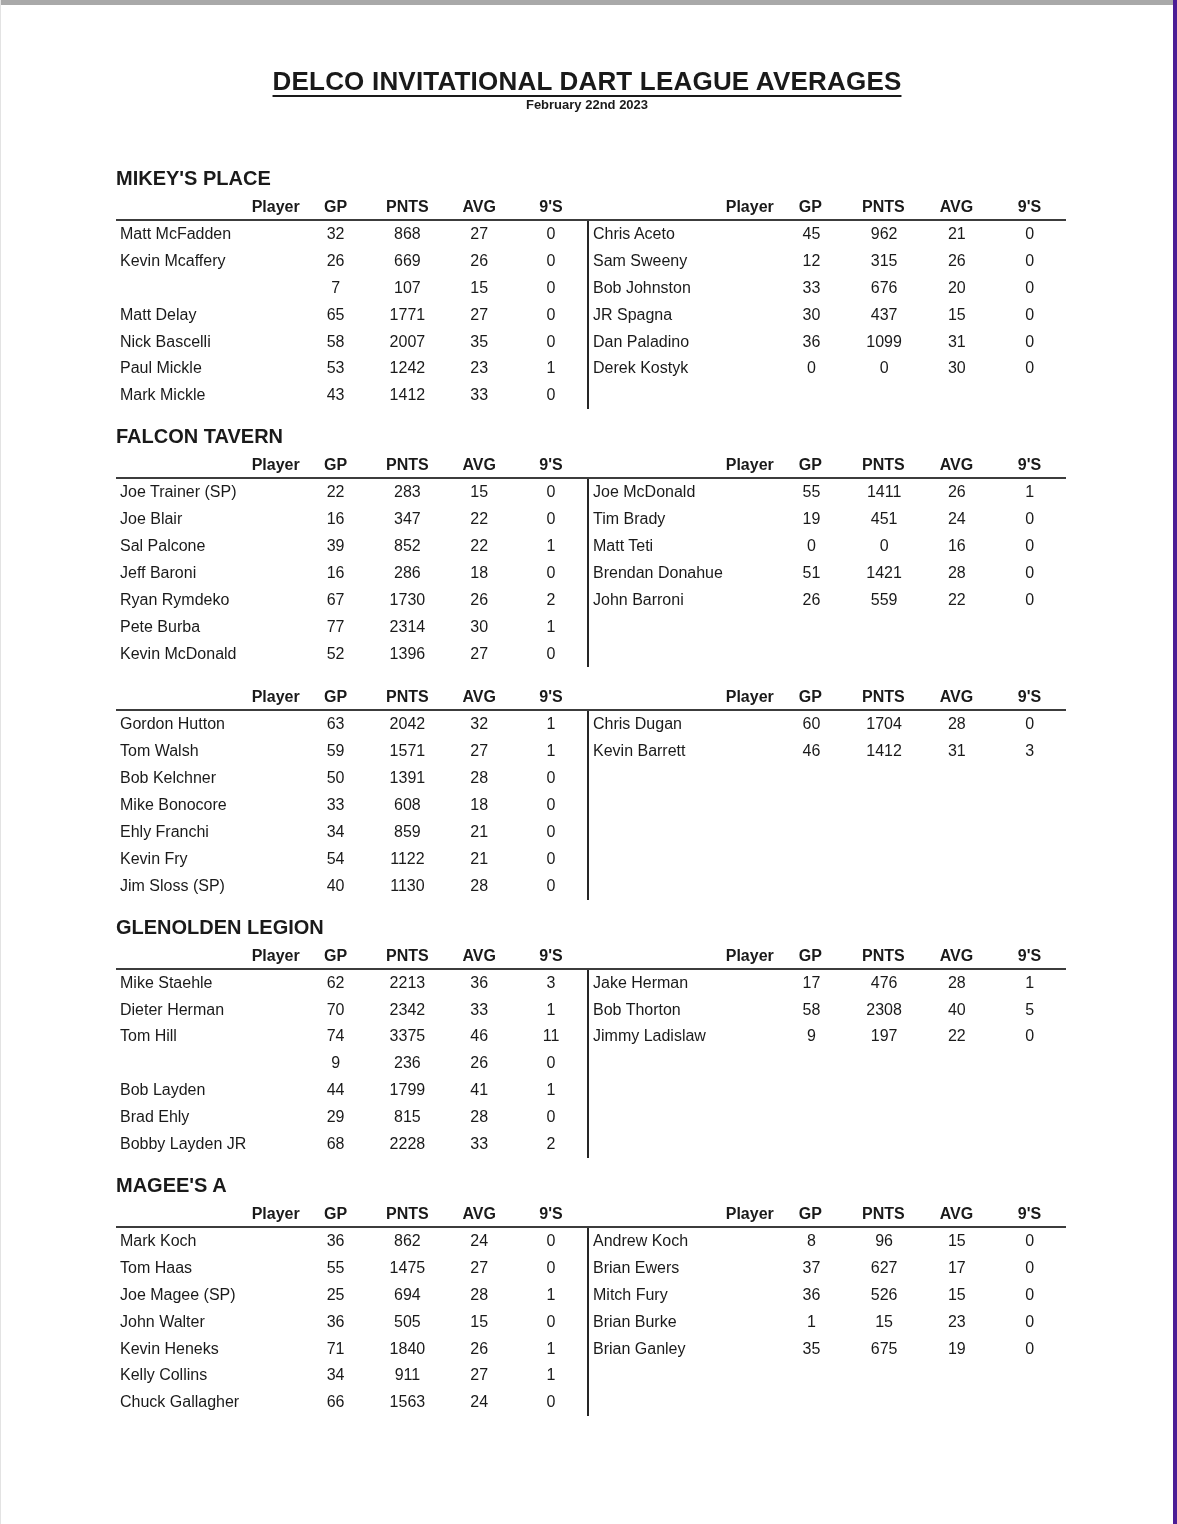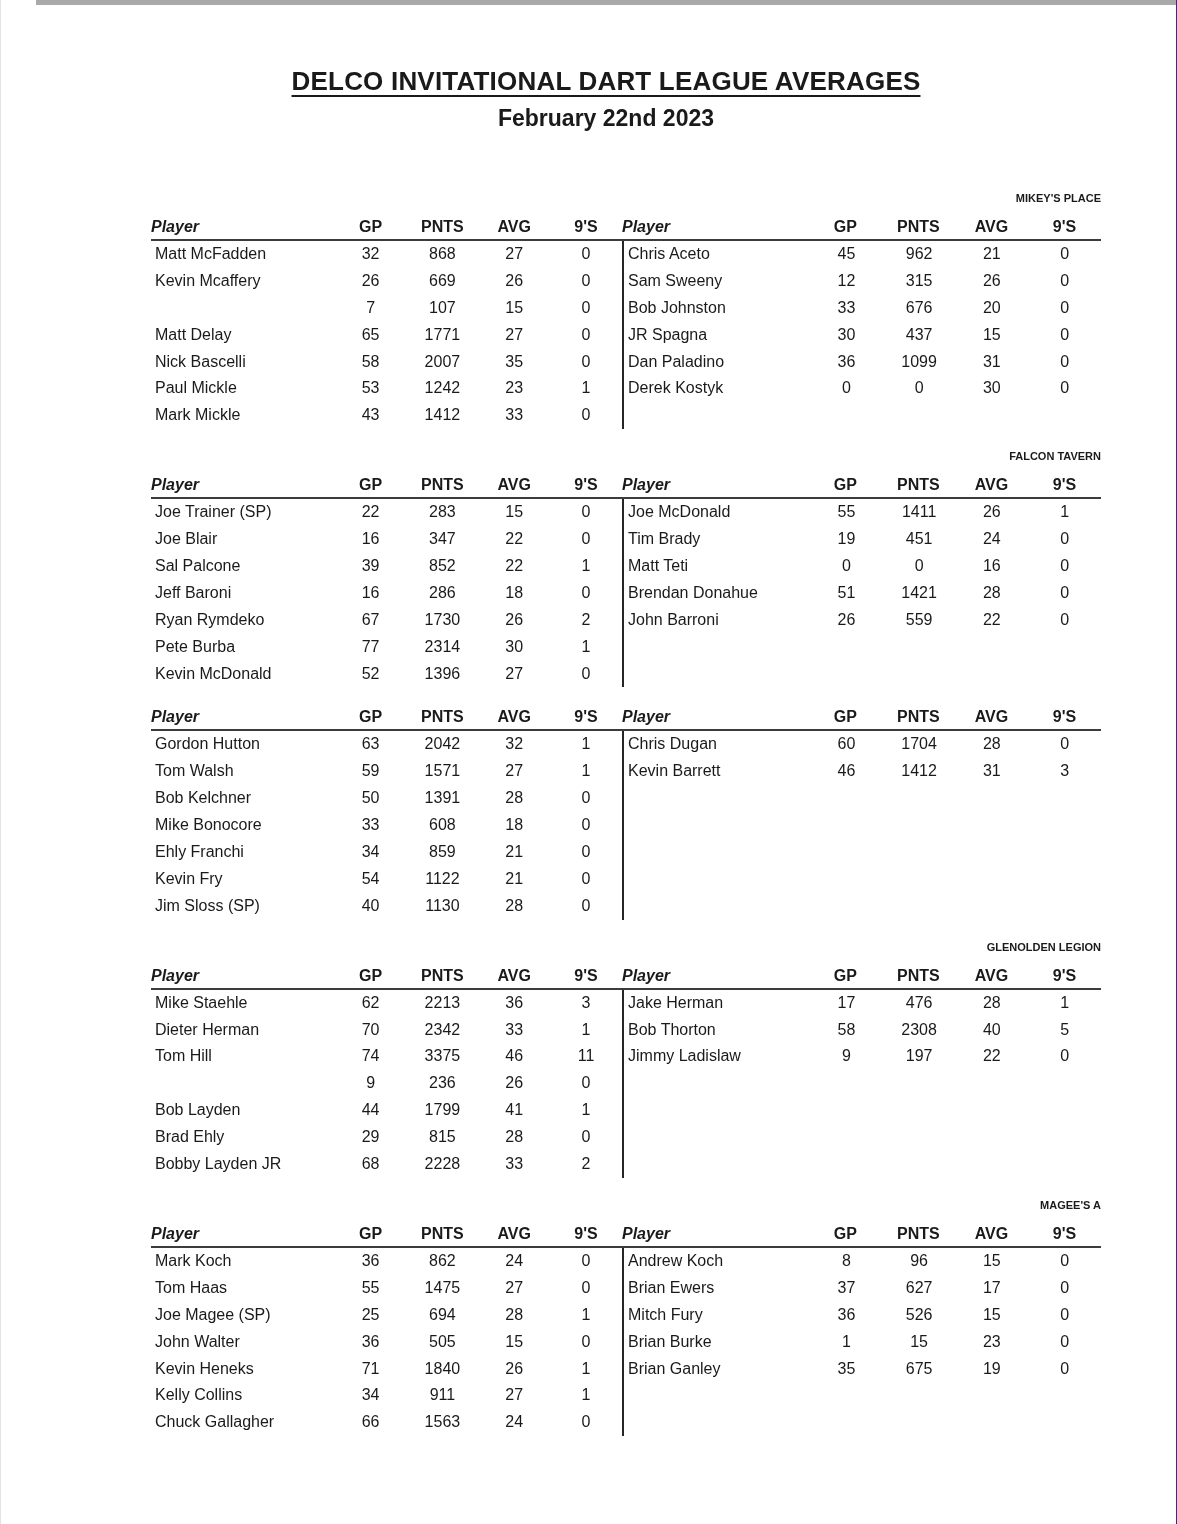--- a/index.html
+++ b/index.html
@@ -6,62 +6,61 @@
   body {
     width:1177px; height:1524px;
     font-family:"Liberation Sans", sans-serif;
     color:#1a1a1a;
     position:relative;
     overflow:hidden;
   }
   .page {
     width:100%; height:100%;
     border-left:1px solid #e3e3e3;
-    border-right:1px solid #4c1d95;
+    border-right:4px solid #4c1d95;
     box-sizing:border-box;
-    padding-left:35px;
   }
   .top-band {
     height:5px; width:100%;
     background:#a9a9a9;
   }
   .page-head { padding-top:61px; text-align:center; }
   .doc-title {
     font-size:26px; font-weight:bold; margin:0;
     text-decoration:underline;
     text-decoration-thickness:2px;
     text-underline-offset:5px;
     letter-spacing:0.2px;
   }
   .doc-subtitle {
-    font-size:23px; font-weight:bold; margin-top:8px;
+    font-size:13px; font-weight:bold; margin-top:0;
   }
   .content { width:950px; margin:56px 0 0 115px; }
   section.team { margin-bottom:17px; }
   .sec-title {
-    text-align:right; font-weight:bold; font-size:11px;
+    text-align:left; font-weight:bold; font-size:20px;
     height:21px; line-height:21px; margin-bottom:5px;
   }
   .tables { display:grid; grid-template-columns:471px 479px; }
   .half { display:flex; flex-direction:column; }
   .rows { flex:1; }
   .rows.divided { border-left:2px solid #262626; }
   .row {
     display:grid;
     grid-template-columns:39% 15.25% 15.25% 15.25% 15.25%;
     height:26.9px; align-items:center;
     font-size:16px; line-height:26.9px;
   }
   .row.header {
     height:25px; line-height:25px; font-weight:bold;
     border-bottom:2px solid #3c3c3c;
   }
   .cell { text-align:center; white-space:nowrap; overflow:hidden; }
   .cell.name { text-align:left; padding-left:4px; }
-  .row.header .cell.name { text-align:left; padding-left:0;font-style:italic; }
+  .row.header .cell.name { text-align:right; padding-left:0; }
 </style>
 </head>
 <body>
 
 <div class="page">
   <div class="top-band"></div>
   <div class="page-head">
     <h1 class="doc-title">DELCO INVITATIONAL DART LEAGUE AVERAGES</h1>
     <div class="doc-subtitle">February 22nd 2023</div>
   </div>

